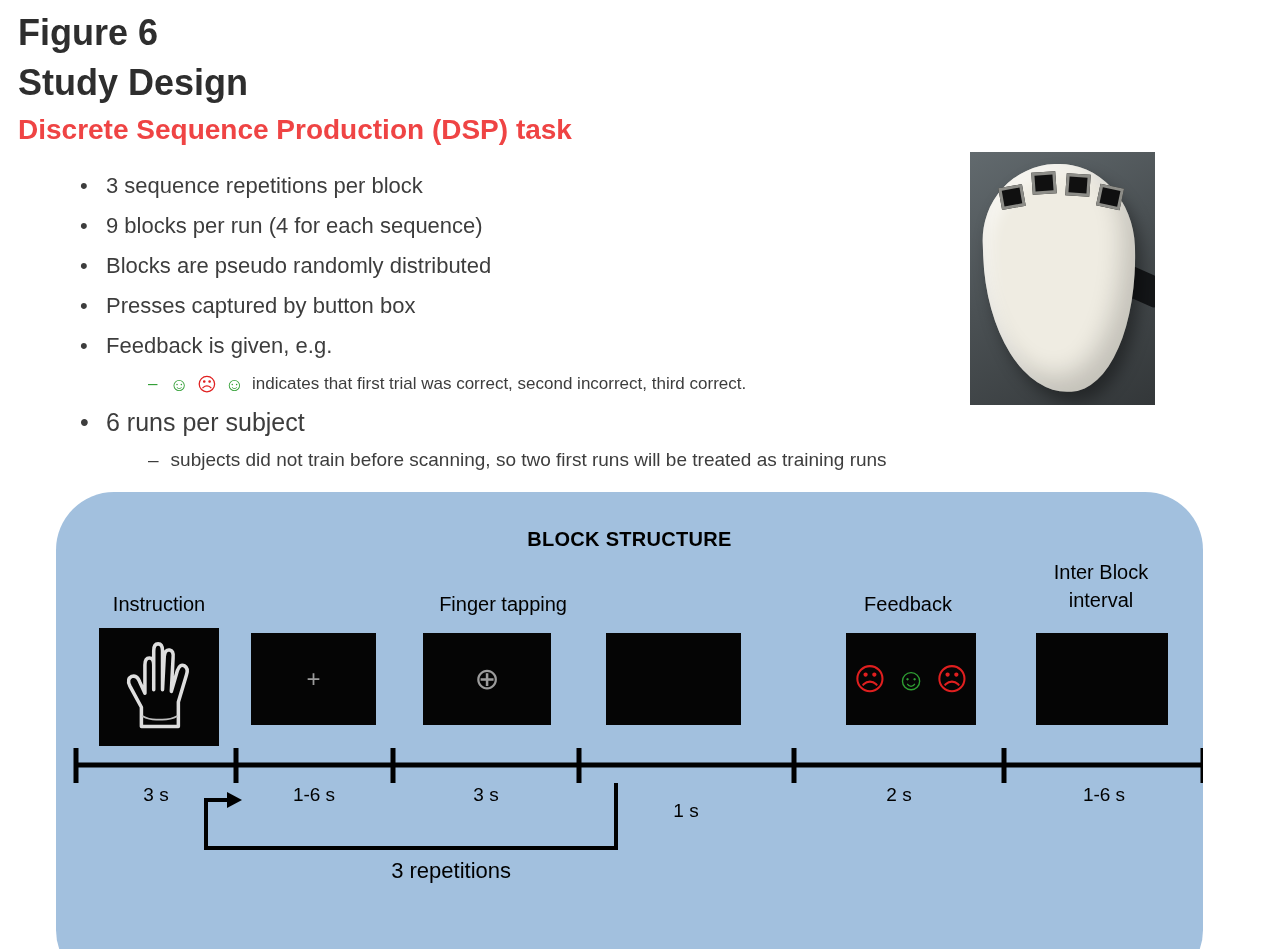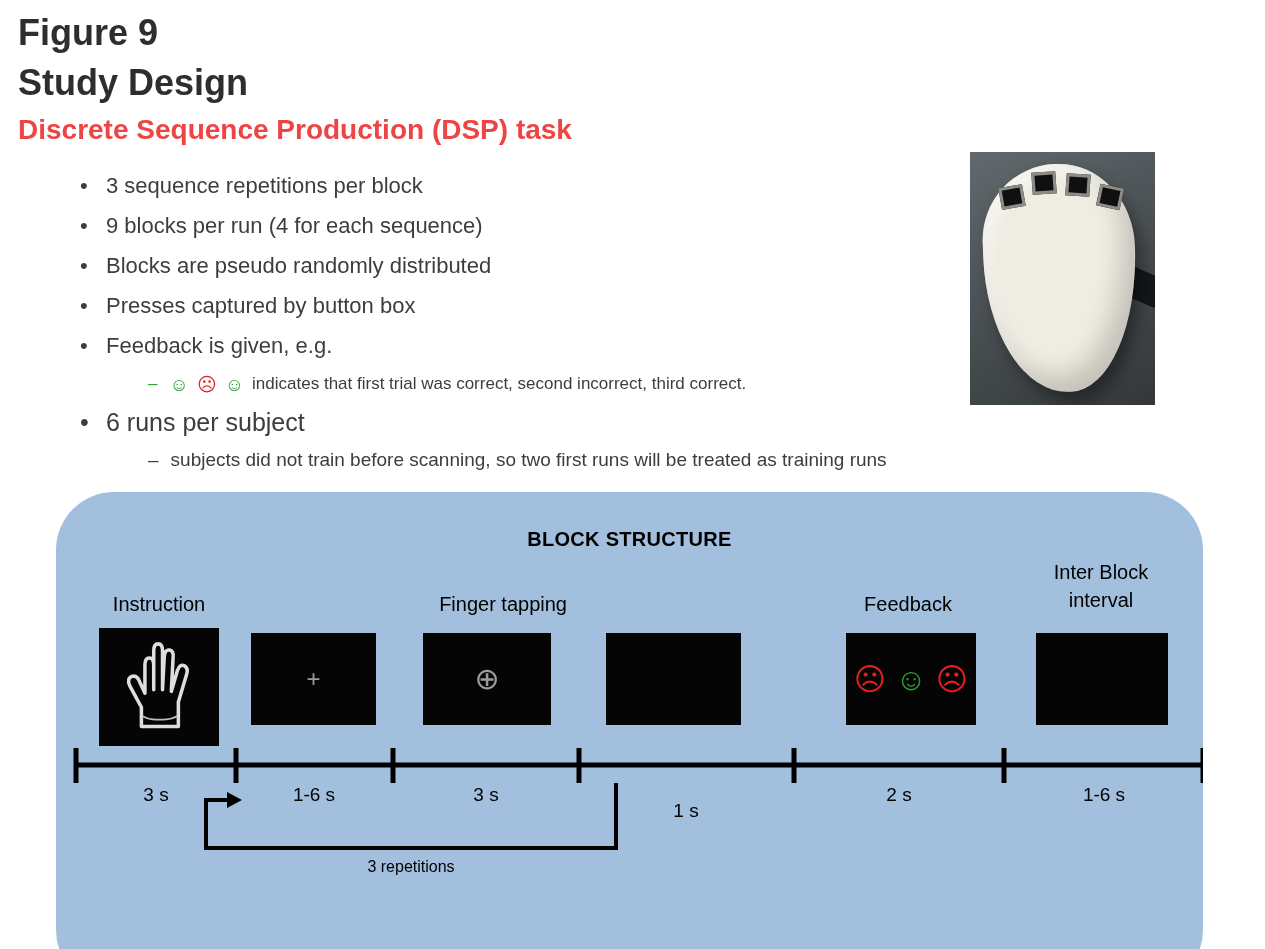--- a/index.html
+++ b/index.html
@@ -69,29 +69,29 @@
   .timeline-svg { position:absolute; left:0; top:0; width:1147px; height:408px; pointer-events:none; }
 
   .duration { position:absolute; width:100px; text-align:center; font-size:19px; top:292px; }
   .d-0 { left:50px; }
   .d-1 { left:208px; }
   .d-2 { left:380px; }
   .d-3 { left:580px; top:308px; }
   .d-4 { left:793px; }
   .d-5 { left:998px; }
 
-  .rep-label { position:absolute; left:255px; top:366px; width:200px; text-align:center; font-size:16px; }
+  .rep-label { position:absolute; left:255px; top:366px; width:200px; text-align:right; font-size:22px; }
 </style>
 </head>
 <body>
 
 <div class="page">
 
   <div class="hdr">
-    <div class="h1">Figure 9</div>
+    <div class="h1">Figure 6</div>
     <div class="h1">Study Design</div>
     <div class="h2">Discrete Sequence Production (DSP) task</div>
   </div>
 
   <div class="photo">
     <div class="cable"></div>
     <div class="hand-blob"></div>
     <div class="bb-btn b1"></div>
     <div class="bb-btn b2"></div>
     <div class="bb-btn b3"></div>

